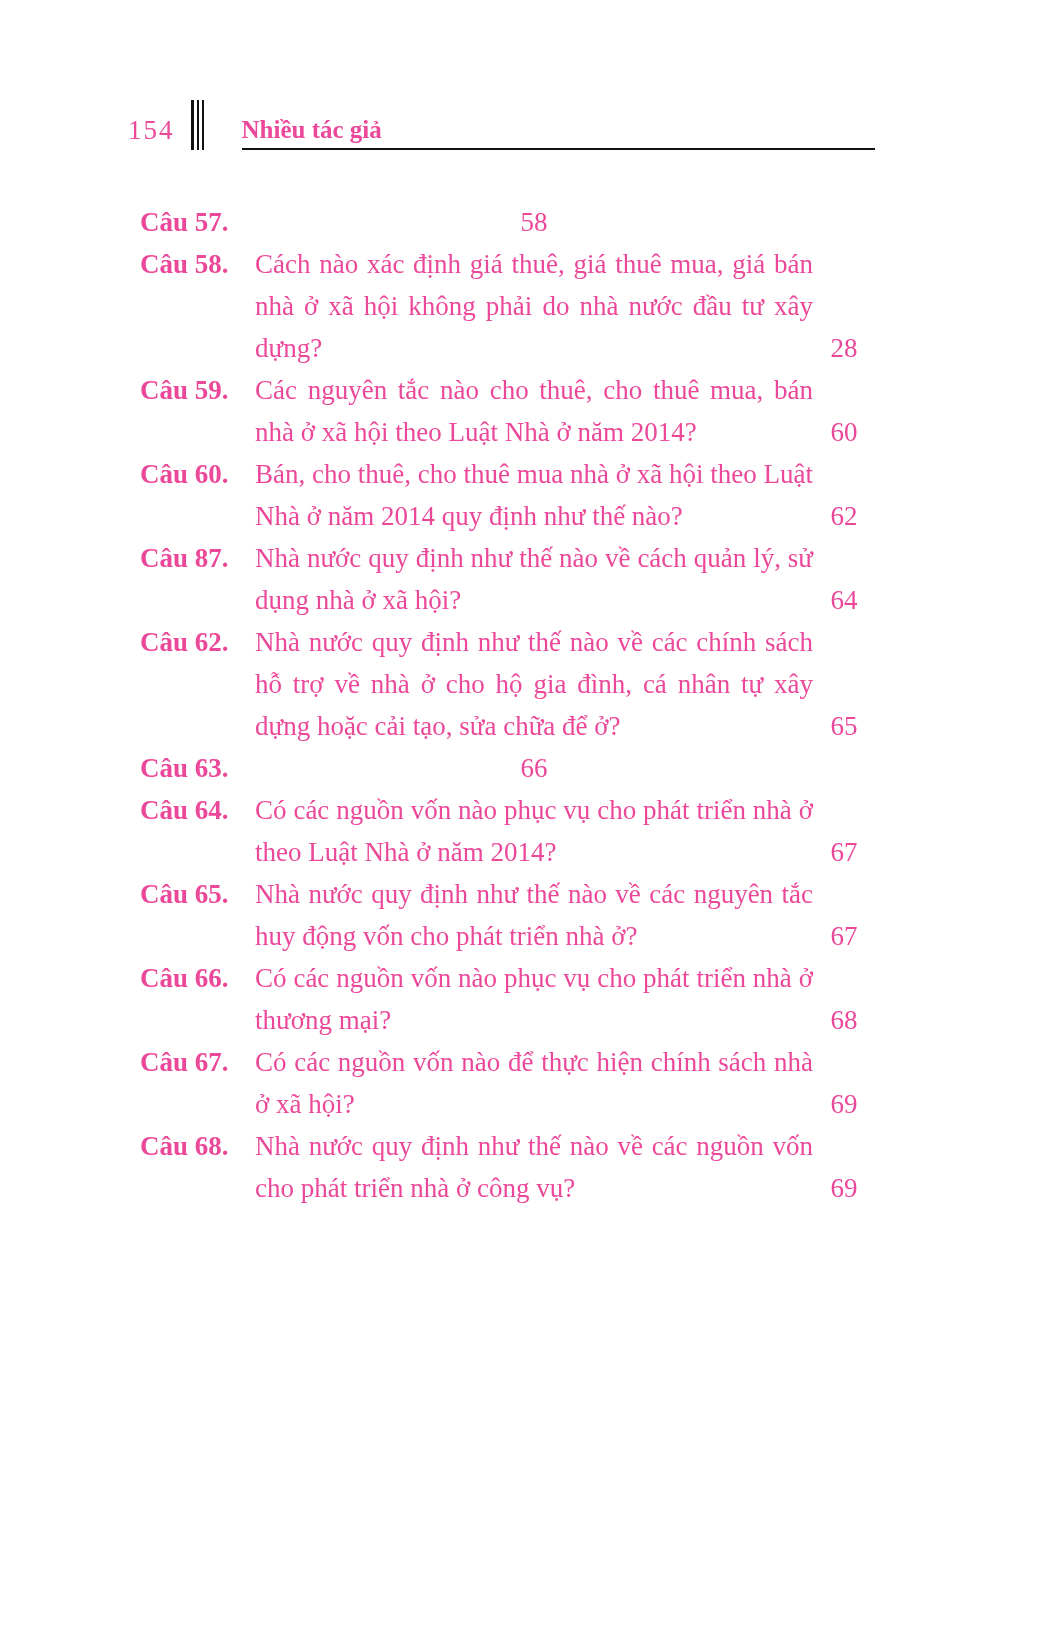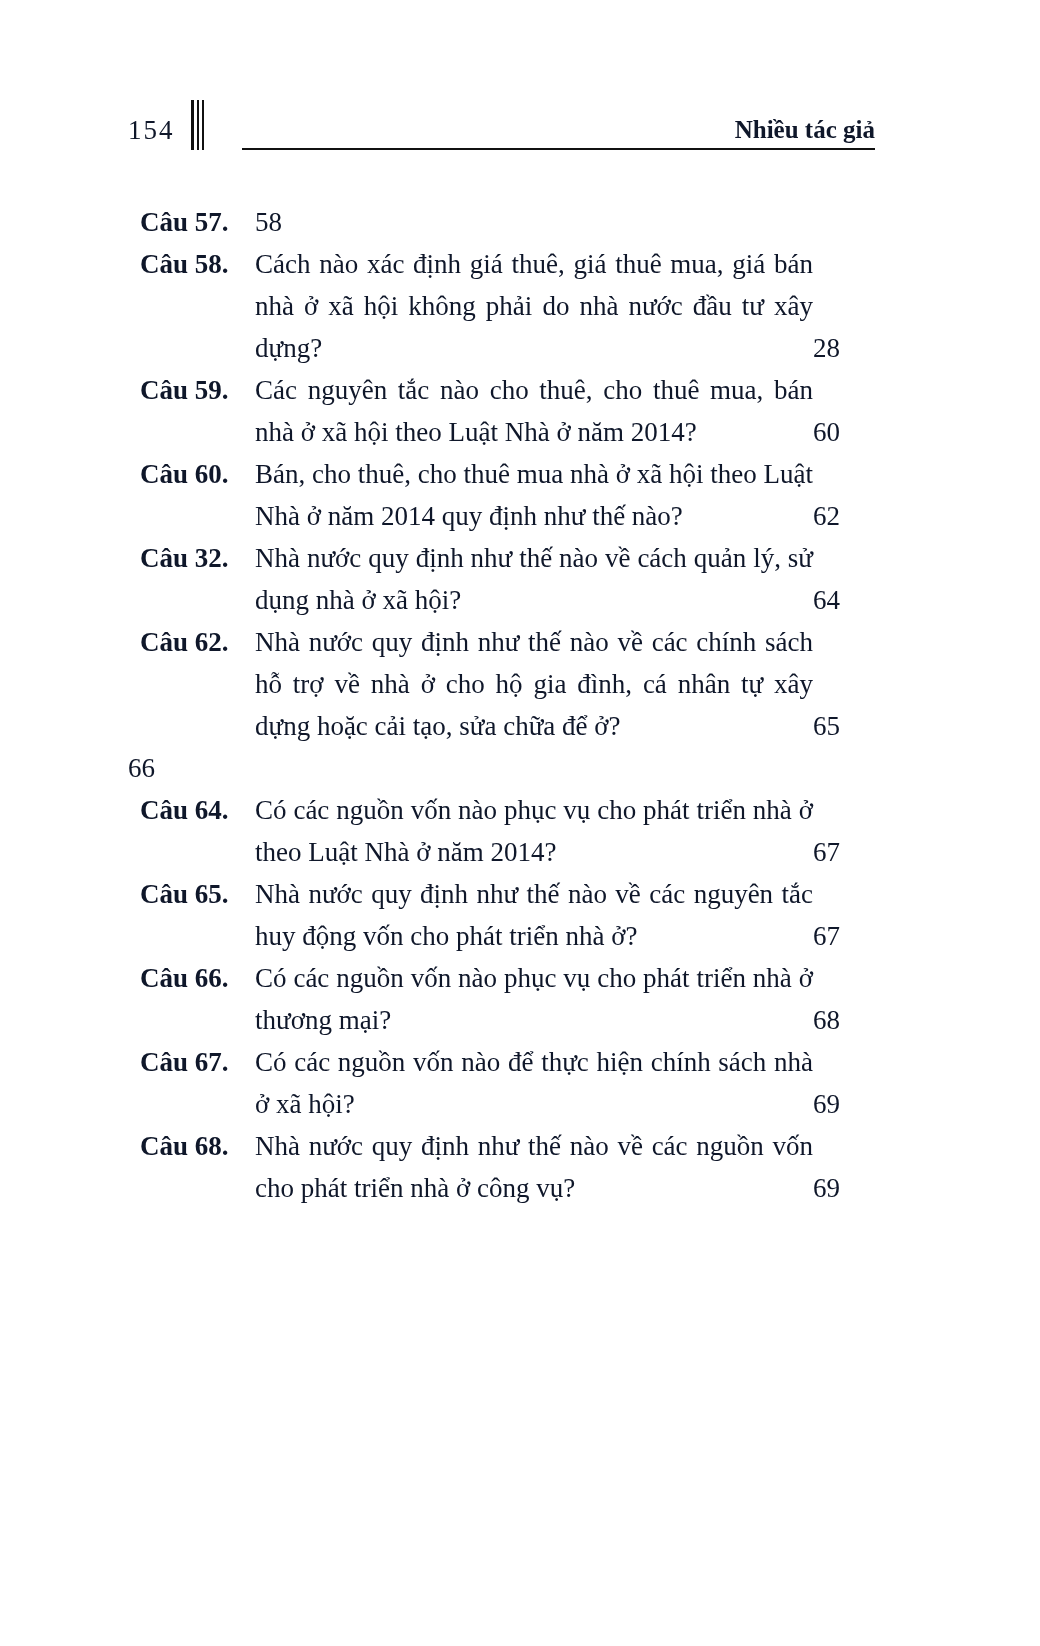--- a/index.html
+++ b/index.html
@@ -3,21 +3,21 @@
 <meta charset="utf-8">
 <style>
   html, body { margin: 0; padding: 0; background: #e8e8e8; }
   .page {
     position: relative;
     width: 1040px;
     height: 1646px;
     margin: 0 auto;
     background: #ffffff;
     font-family: "Liberation Serif", "DejaVu Serif", serif;
-    color: #0f172a;
+    color: #ec4899;
     box-sizing: border-box;
     padding: 98px 165px 40px 128px;
     overflow: hidden;
   }
   
   .header {
     display: flex;
     align-items: flex-end;
     height: 52px;
   }
@@ -34,21 +34,20 @@
     background: linear-gradient(90deg,
       #111 0 3px, transparent 3px 6px,
       #111 6px 8px, transparent 8px 11px,
       #111 11px 13px, transparent 13px 17px);
   }
   .rule-wrap {
     flex: 1;
     margin-left: 34px;
     display: flex;
     flex-direction: column;
-    align-items: flex-end;
     border-bottom: 2.5px solid #111;
     padding-bottom: 5px;
   }
   .author {
     font-size: 25px;
     font-weight: bold;
     line-height: 1.1;
   }
   
   .toc {
@@ -65,21 +64,21 @@
     font-weight: bold;
     padding-left: 12px;
     white-space: nowrap;
   }
   .entry .text {
     text-align: justify;
     text-justify: inter-word;
   }
   .entry .page-ref {
     align-self: end;
-    text-align: left;
+    text-align: center;
   }
 </style>
 </head>
 <body>
 
 <div class="page">
 
   <div class="header">
     <span class="page-number">154</span>
     <span class="deco-bars"></span>
@@ -102,30 +101,31 @@
       <div class="label">Câu 59.</div>
       <div class="text">Các nguyên tắc nào cho thuê, cho thuê mua, bán nhà ở xã hội theo Luật Nhà ở năm 2014?</div>
       <div class="page-ref">60</div>
     </div>
       <div class="entry">
       <div class="label">Câu 60.</div>
       <div class="text">Bán, cho thuê, cho thuê mua nhà ở xã hội theo Luật Nhà ở năm 2014 quy định như thế nào?</div>
       <div class="page-ref">62</div>
     </div>
       <div class="entry">
-      <div class="label">Câu 32.</div>
+      <div class="label">Câu 87.</div>
       <div class="text">Nhà nước quy định như thế nào về cách quản lý, sử dụng nhà ở xã hội?</div>
       <div class="page-ref">64</div>
     </div>
       <div class="entry">
       <div class="label">Câu 62.</div>
       <div class="text">Nhà nước quy định như thế nào về các chính sách hỗ trợ về nhà ở cho hộ gia đình, cá nhân tự xây dựng hoặc cải tạo, sửa chữa để ở?</div>
       <div class="page-ref">65</div>
     </div>
       <div class="entry">
+      <div class="label">Câu 63.</div>
       <div class="page-ref">66</div>
     </div>
       <div class="entry">
       <div class="label">Câu 64.</div>
       <div class="text">Có các nguồn vốn nào phục vụ cho phát triển nhà ở theo Luật Nhà ở năm 2014?</div>
       <div class="page-ref">67</div>
     </div>
       <div class="entry">
       <div class="label">Câu 65.</div>
       <div class="text">Nhà nước quy định như thế nào về các nguyên tắc huy động vốn cho phát triển nhà ở?</div>

